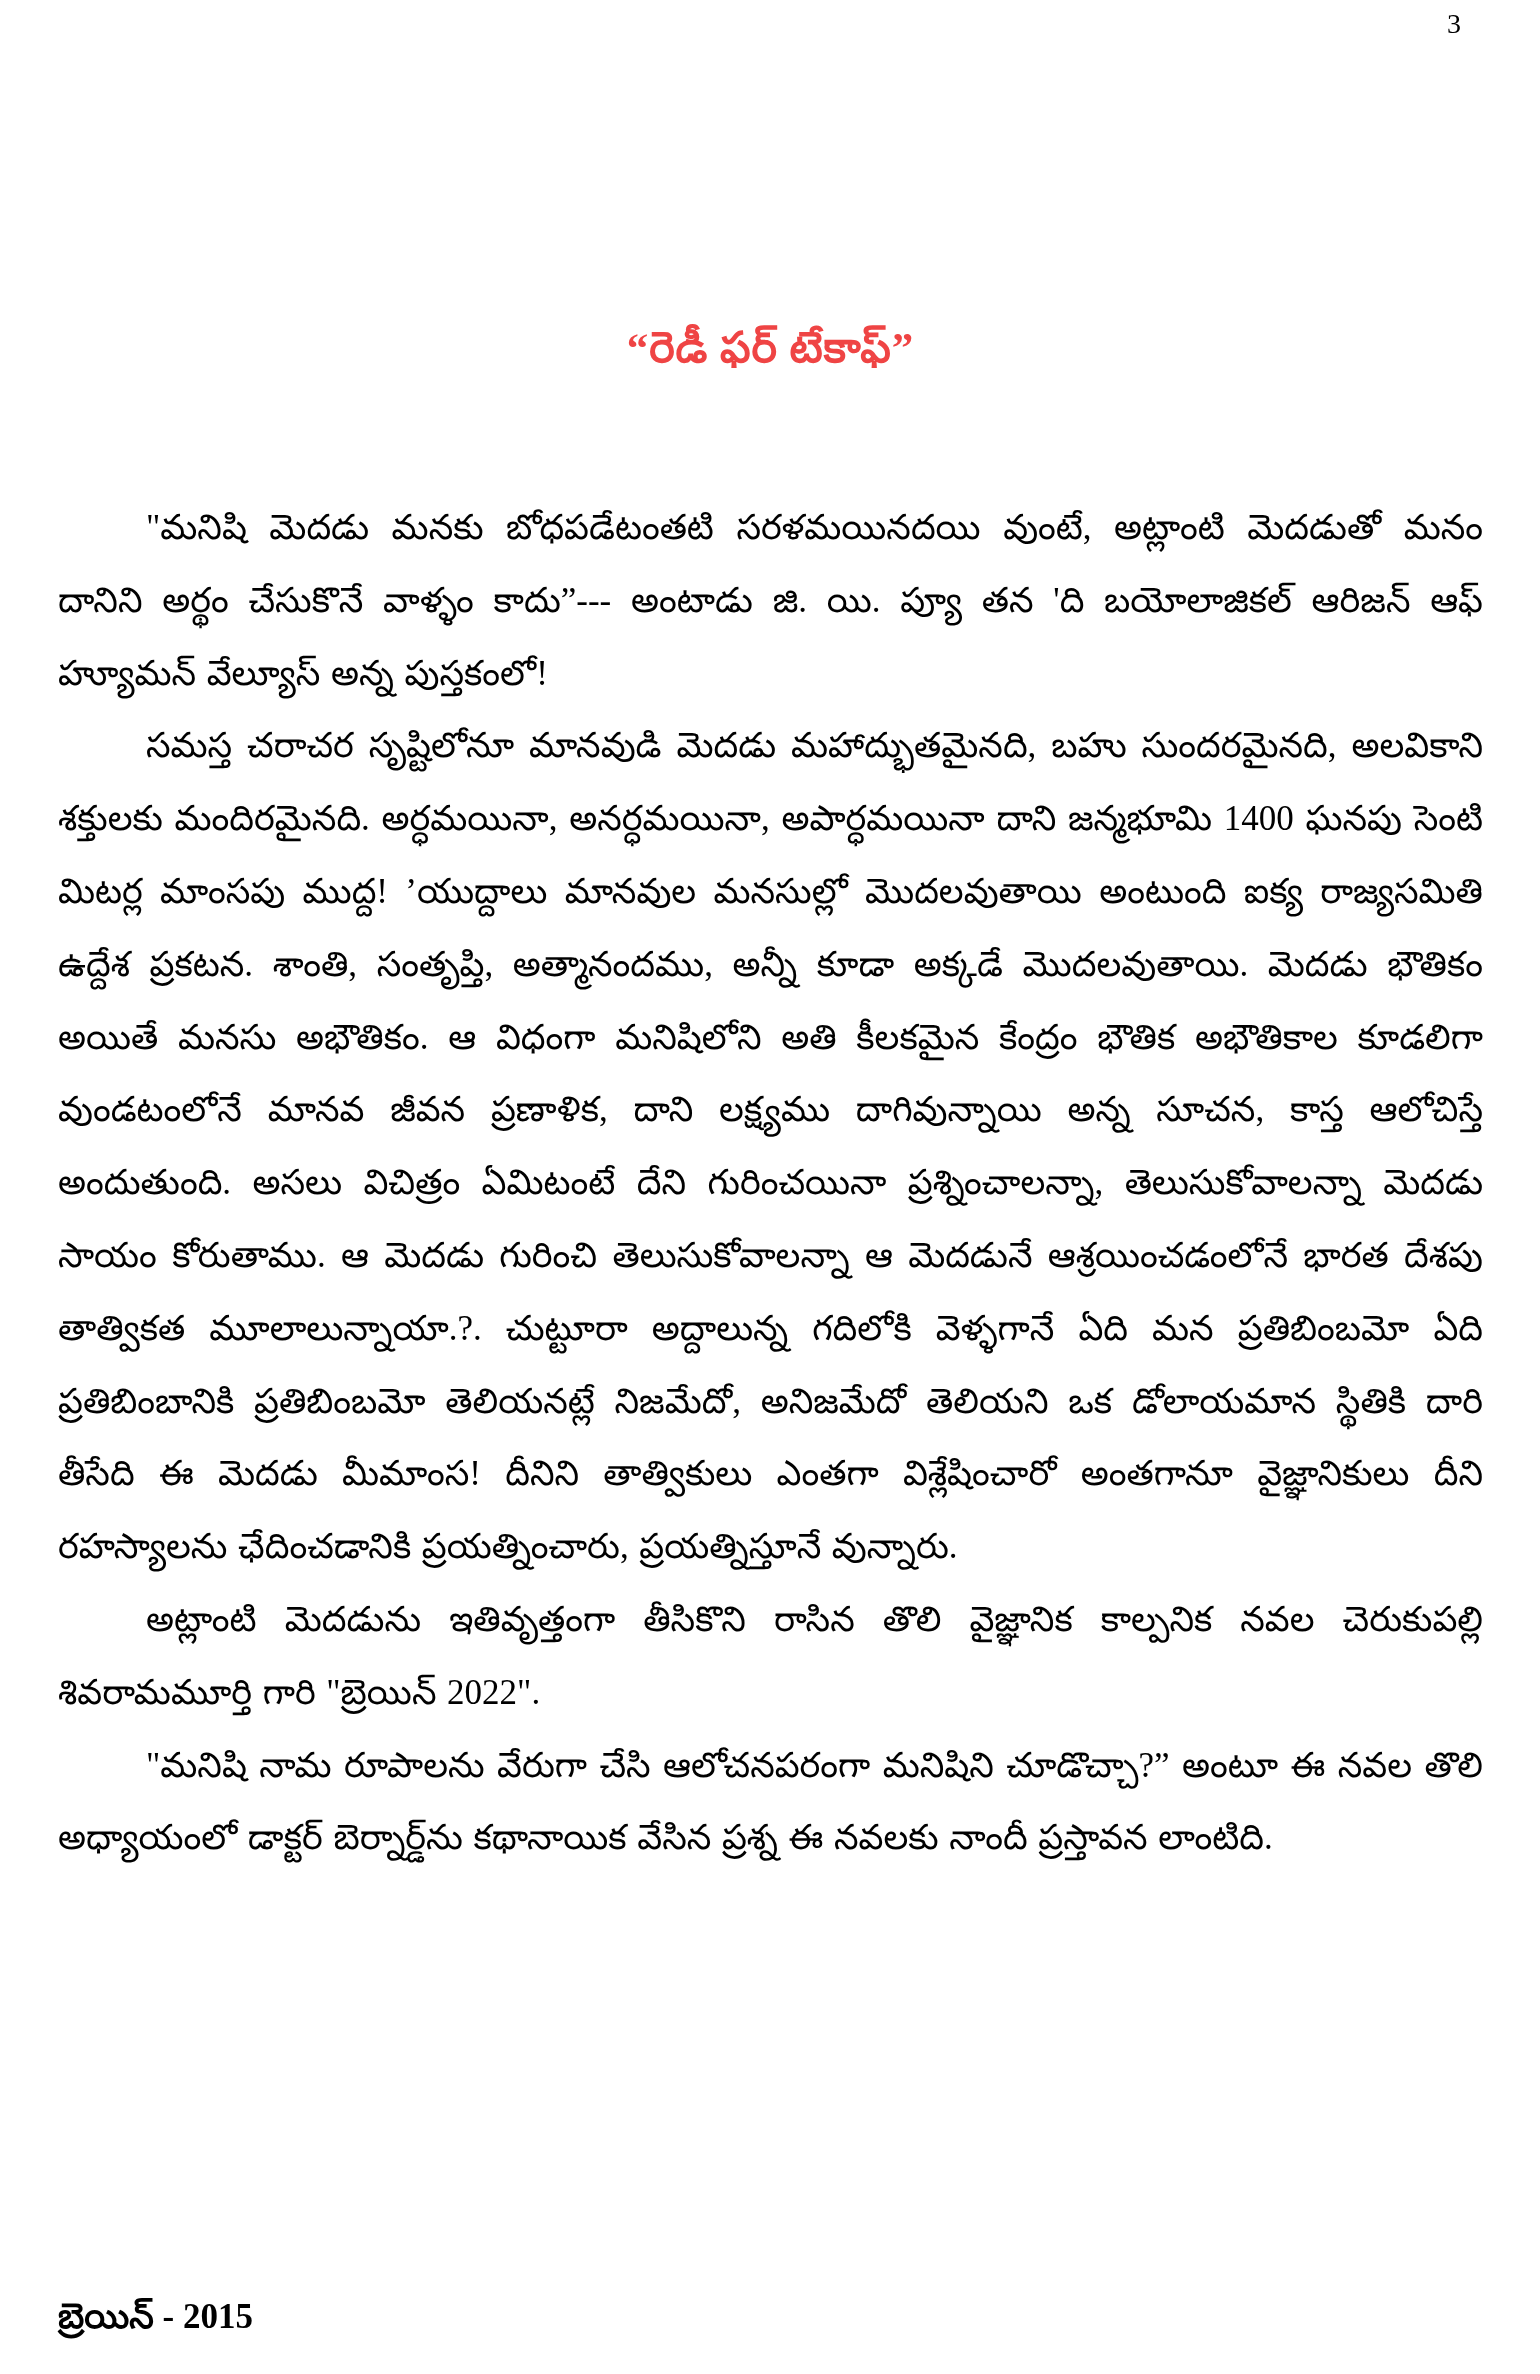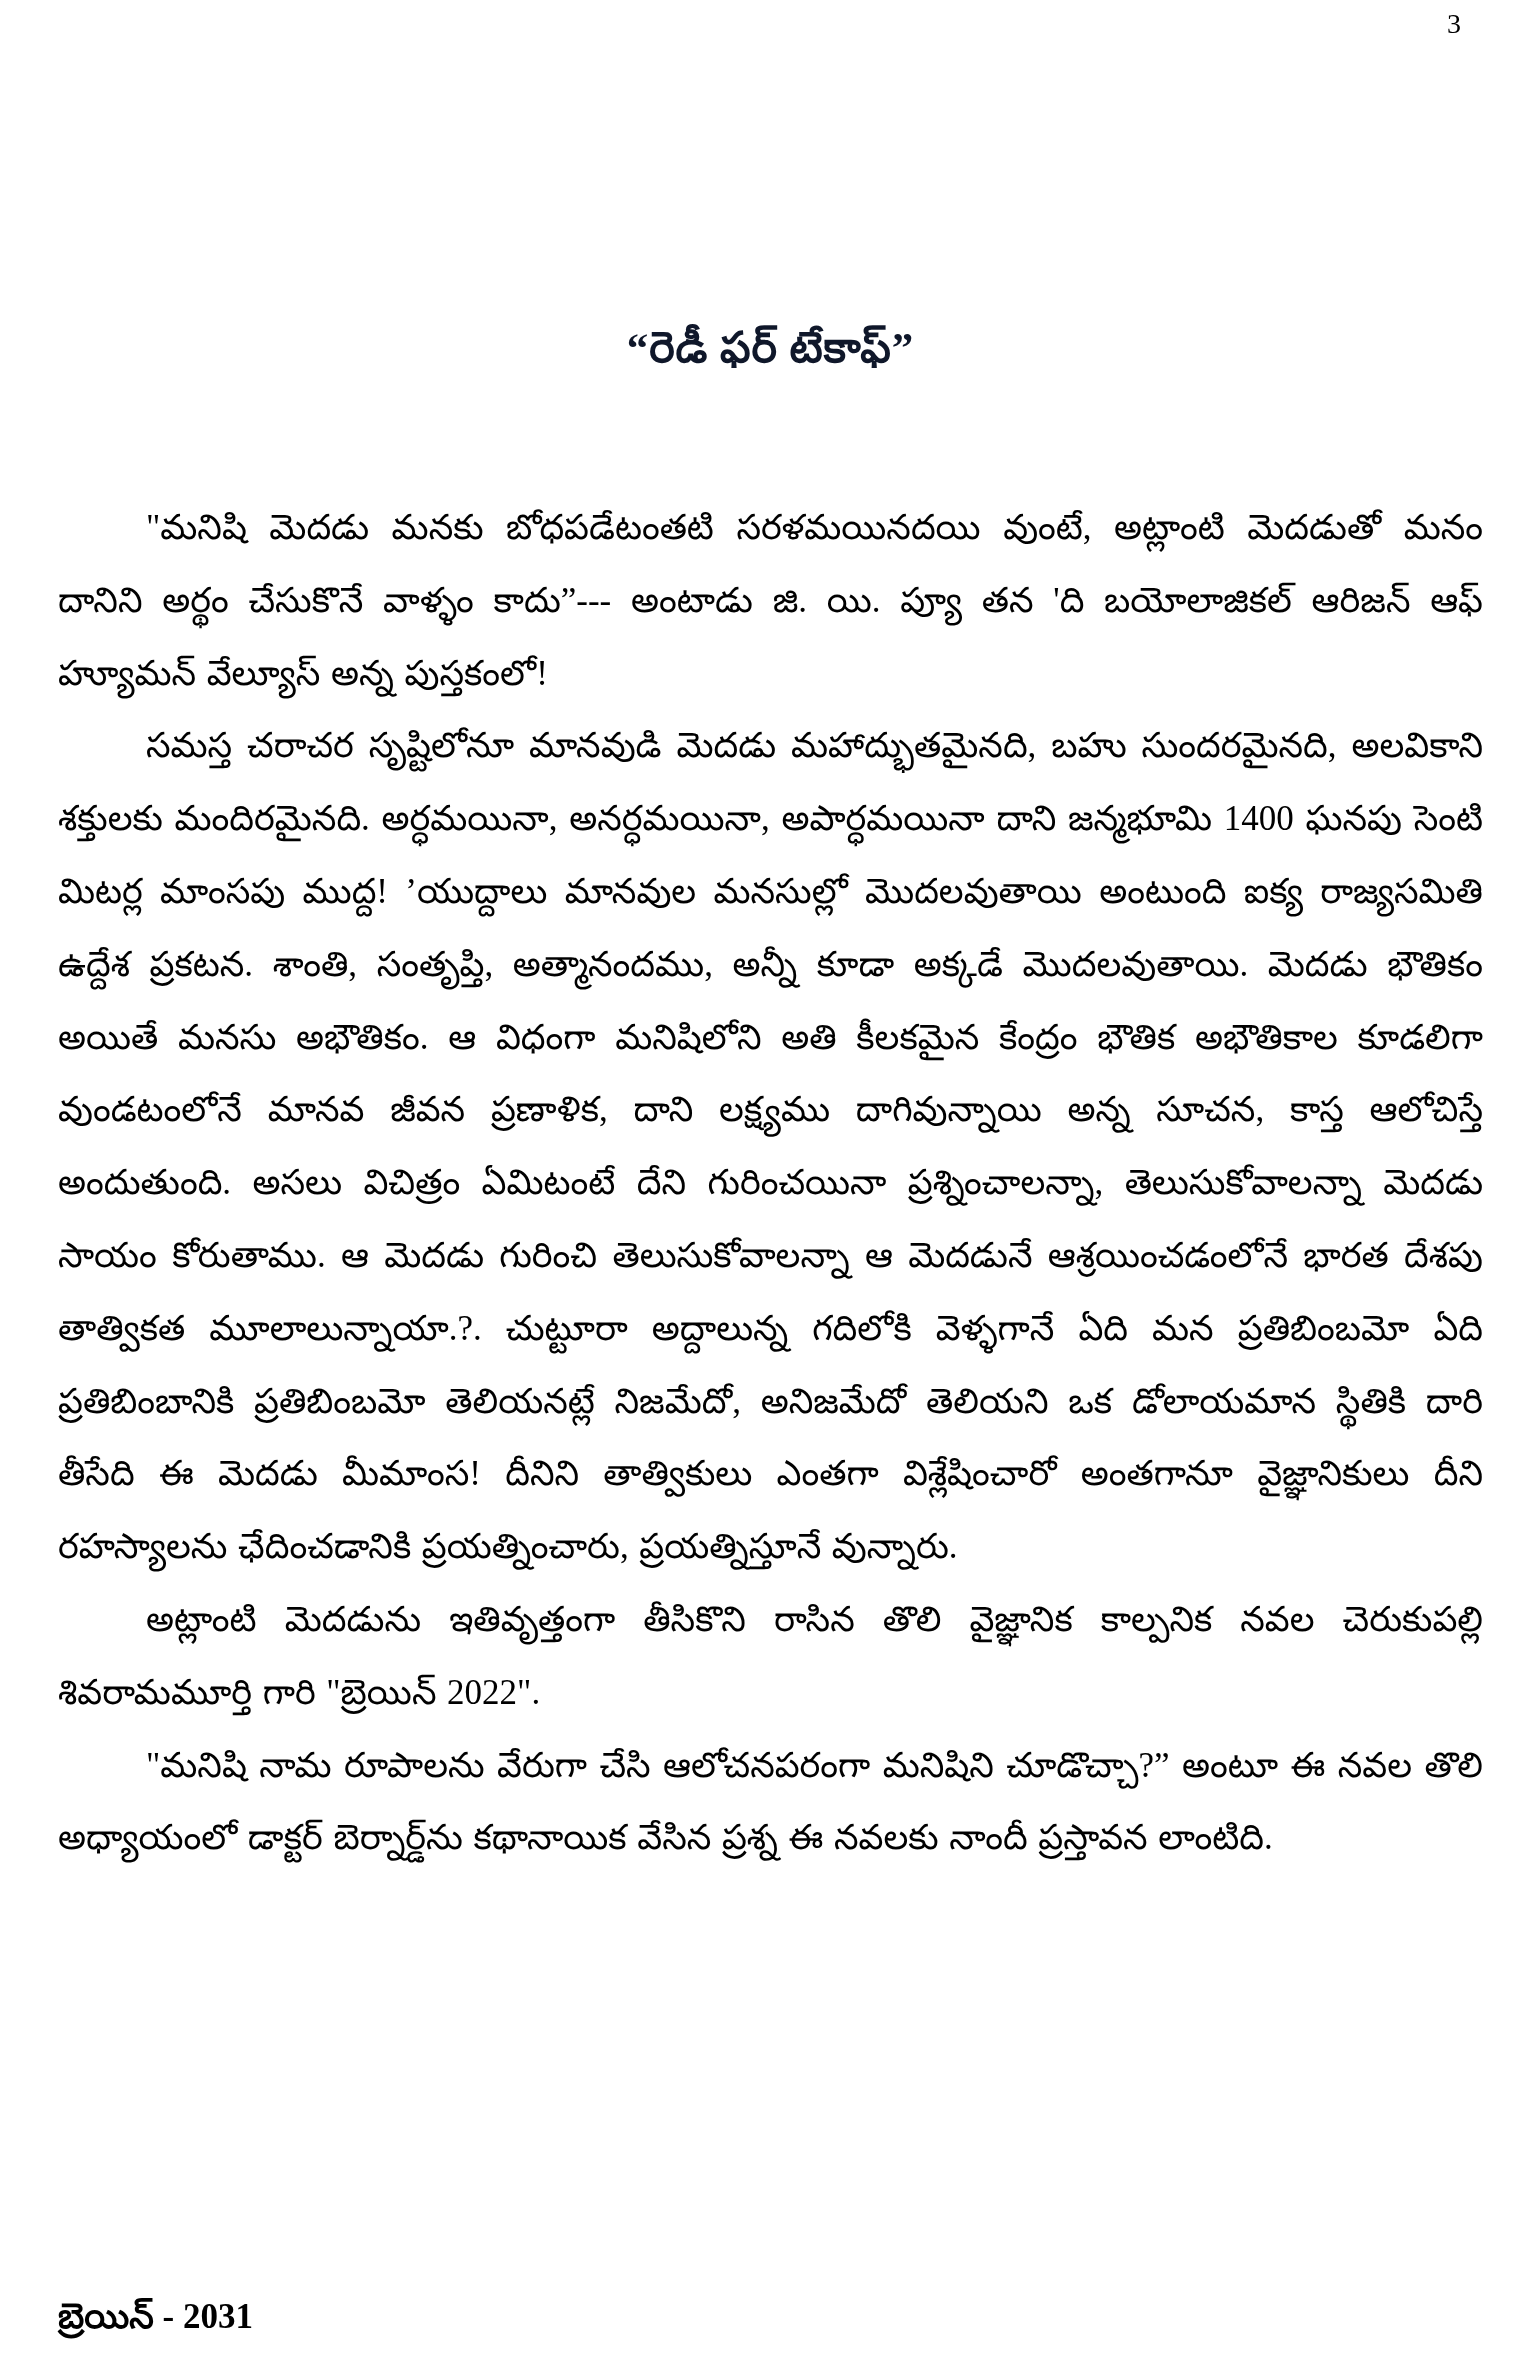--- a/index.html
+++ b/index.html
@@ -26,21 +26,21 @@
     font-size: 28px;
     line-height: 1.2;
     color: #000000;
   }
   .doc-title {
     margin: 323px 0 0 0;
     text-align: center;
     font-size: 43px;
     font-weight: bold;
     letter-spacing: 0.9px;
-    color: #0f172a;
+    color: #ef4444;
   }
   .doc-body {
     margin-top: 109px;
   }
   .doc-body p {
     margin: 0;
     font-size: 35px;
     line-height: 2.08;
     text-align: justify;
     text-indent: 88px;
@@ -70,17 +70,17 @@
   <h1 class="doc-title">“రెడీ ఫర్ టేకాఫ్”</h1>
 
   <div class="doc-body">
     <p>"మనిషి మెదడు మనకు బోధపడేటంతటి సరళమయినదయి వుంటే, అట్లాంటి మెదడుతో మనం దానిని అర్థం చేసుకొనే వాళ్ళం కాదు”--- అంటాడు జి. యి. ప్యూ తన 'ది బయోలాజికల్ ఆరిజన్ ఆఫ్ హ్యూమన్ వేల్యూస్ అన్న పుస్తకంలో!</p>
     <p>సమస్త చరాచర సృష్టిలోనూ మానవుడి మెదడు మహాద్భుతమైనది, బహు సుందరమైనది, అలవికాని శక్తులకు మందిరమైనది. అర్ధమయినా, అనర్ధమయినా, అపార్ధమయినా దాని జన్మభూమి 1400 ఘనపు సెంటి మిటర్ల మాంసపు ముద్ద! ’యుద్దాలు మానవుల మనసుల్లో మొదలవుతాయి అంటుంది ఐక్య రాజ్యసమితి ఉద్దేశ ప్రకటన. శాంతి, సంతృప్తి, అత్మానందము, అన్నీ కూడా అక్కడే మొదలవుతాయి. మెదడు భౌతికం అయితే మనసు అభౌతికం. ఆ విధంగా మనిషిలోని అతి కీలకమైన కేంద్రం భౌతిక అభౌతికాల కూడలిగా వుండటంలోనే మానవ జీవన ప్రణాళిక, దాని లక్ష్యము దాగివున్నాయి అన్న సూచన, కాస్త ఆలోచిస్తే అందుతుంది. అసలు విచిత్రం ఏమిటంటే దేని గురించయినా ప్రశ్నించాలన్నా, తెలుసుకోవాలన్నా మెదడు సాయం కోరుతాము. ఆ మెదడు గురించి తెలుసుకోవాలన్నా ఆ మెదడునే ఆశ్రయించడంలోనే భారత దేశపు తాత్వికత మూలాలున్నాయా.?. చుట్టూరా అద్దాలున్న గదిలోకి వెళ్ళగానే ఏది మన ప్రతిబింబమో ఏది ప్రతిబింబానికి ప్రతిబింబమో తెలియనట్లే నిజమేదో, అనిజమేదో తెలియని ఒక డోలాయమాన స్థితికి దారి తీసేది ఈ మెదడు మీమాంస! దీనిని తాత్వికులు ఎంతగా విశ్లేషించారో అంతగానూ వైజ్ఞానికులు దీని రహస్యాలను ఛేదించడానికి ప్రయత్నించారు, ప్రయత్నిస్తూనే వున్నారు.</p>
     <p>అట్లాంటి మెదడును ఇతివృత్తంగా తీసికొని రాసిన తొలి వైజ్ఞానిక కాల్పనిక నవల చెరుకుపల్లి శివరామమూర్తి గారి "బ్రెయిన్ 2022".</p>
     <p>"మనిషి నామ రూపాలను వేరుగా చేసి ఆలోచనపరంగా మనిషిని చూడొచ్చా?” అంటూ ఈ నవల తొలి అధ్యాయంలో డాక్టర్ బెర్నార్డ్‌ను కథానాయిక వేసిన ప్రశ్న ఈ నవలకు నాందీ ప్రస్తావన లాంటిది.</p>
   </div>
 
   <div class="doc-footer">
-    <span>బ్రెయిన్ - 2031</span>
+    <span>బ్రెయిన్ - 2015</span>
   </div>
 
 </div>
 
 
 </body></html>

